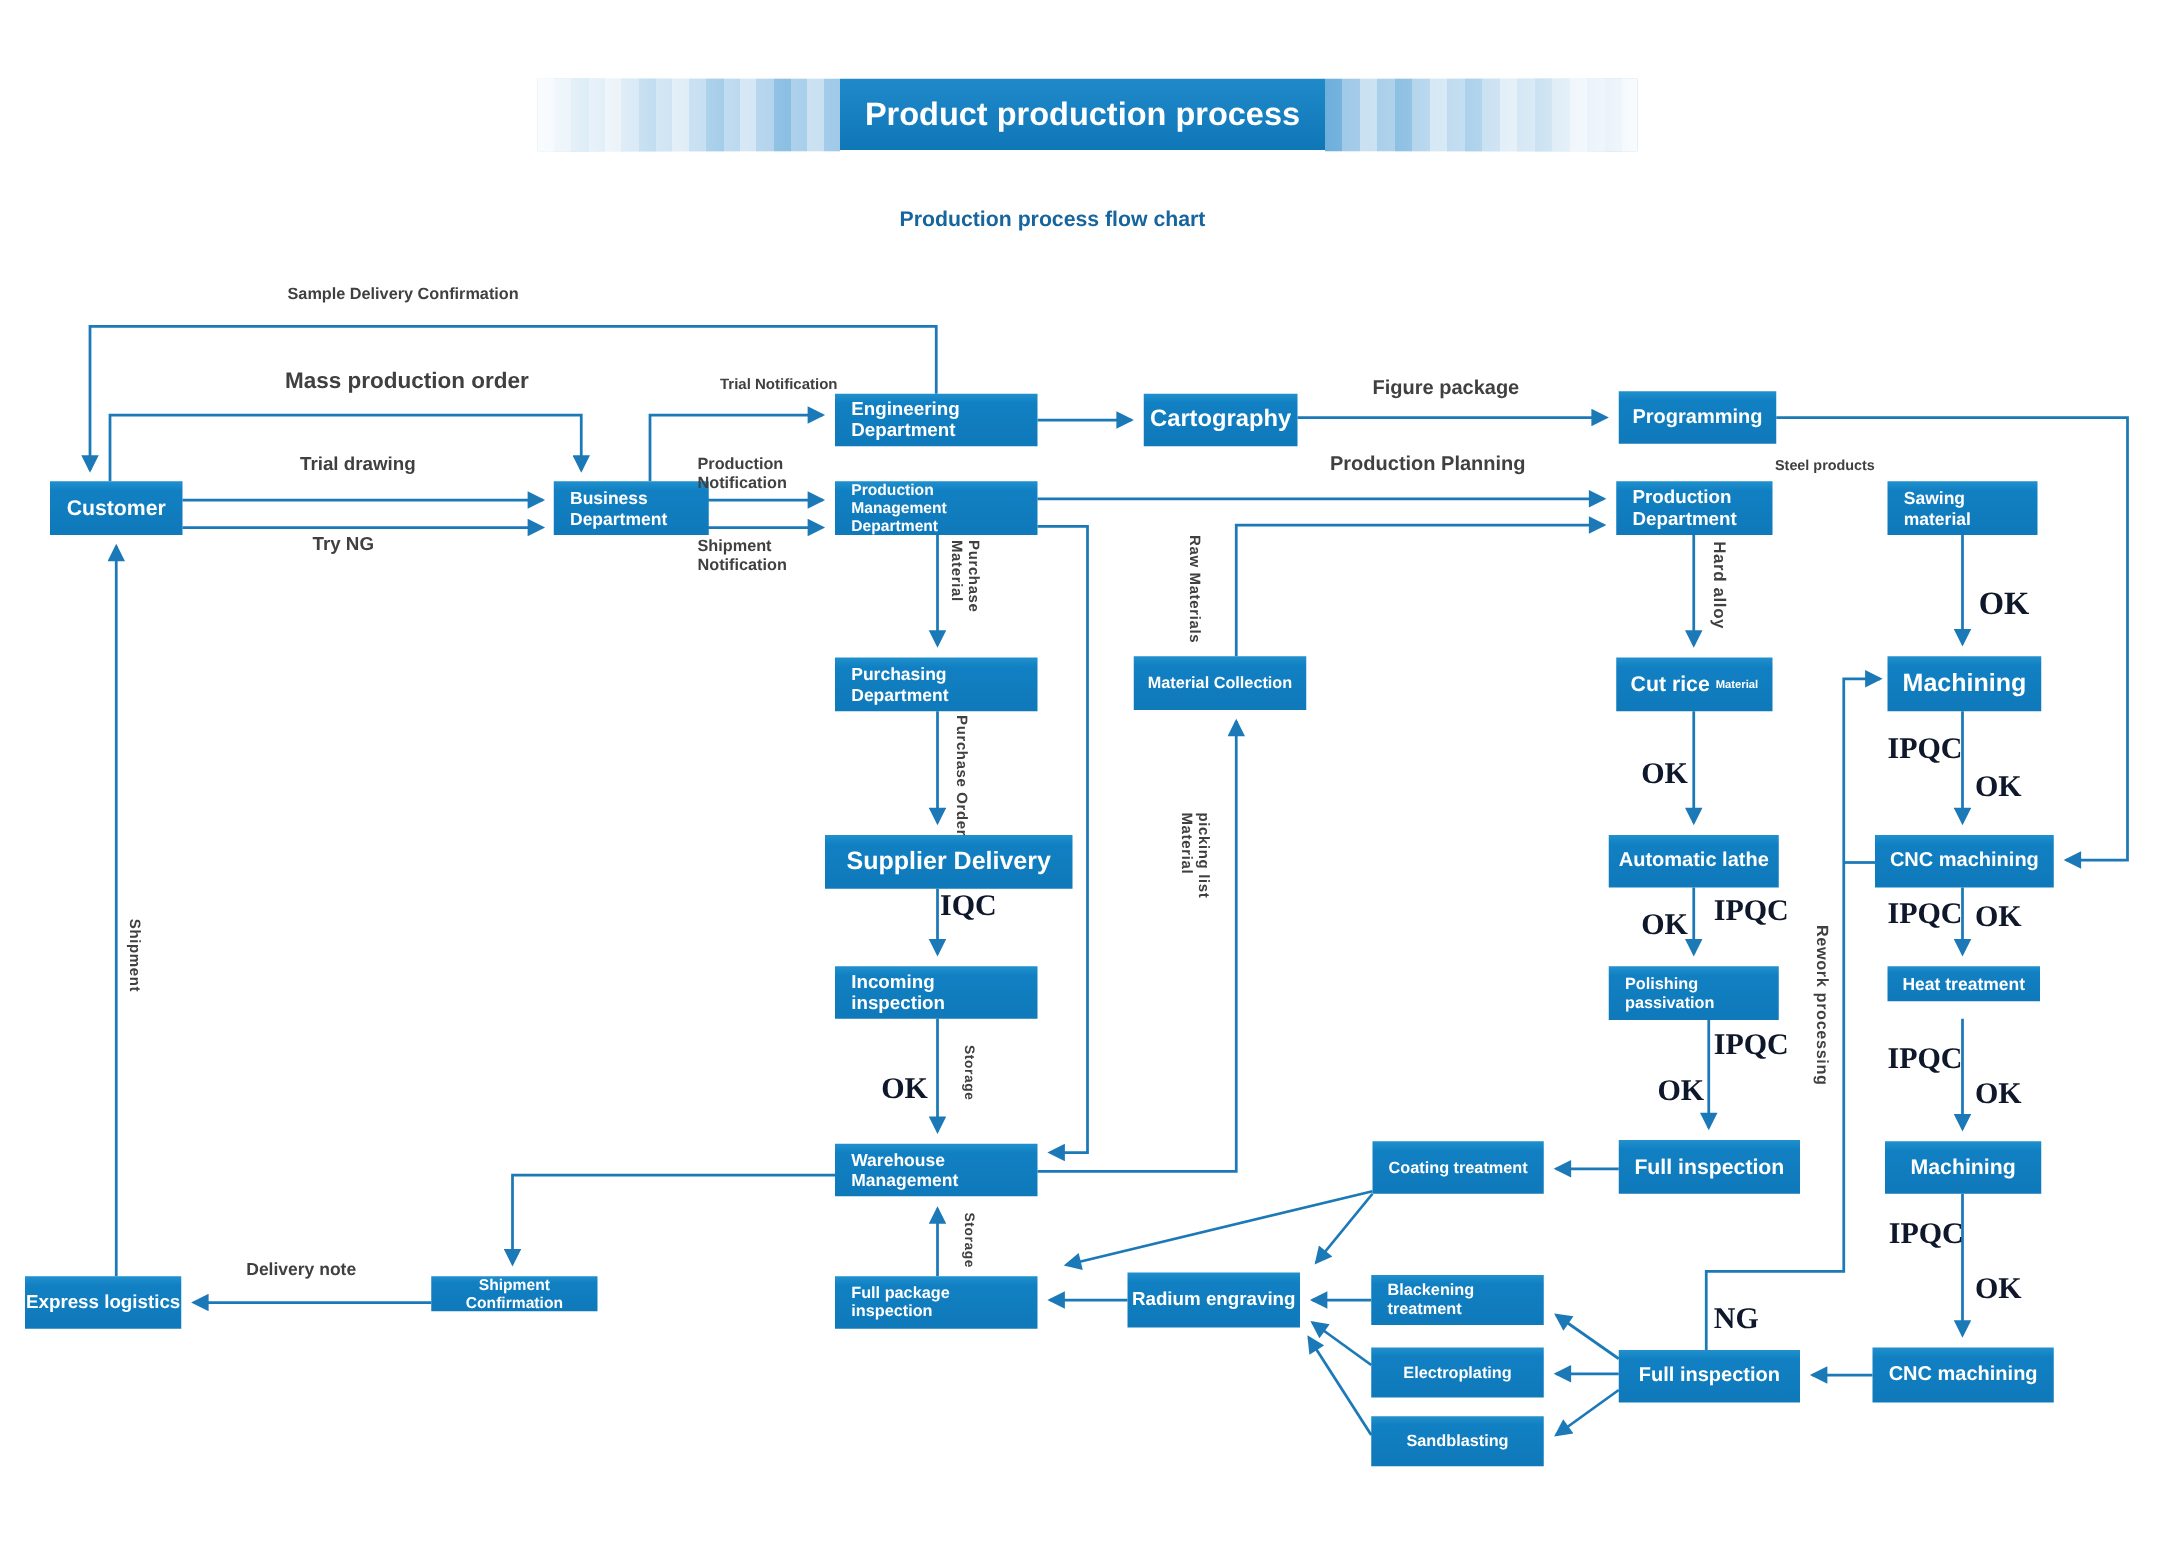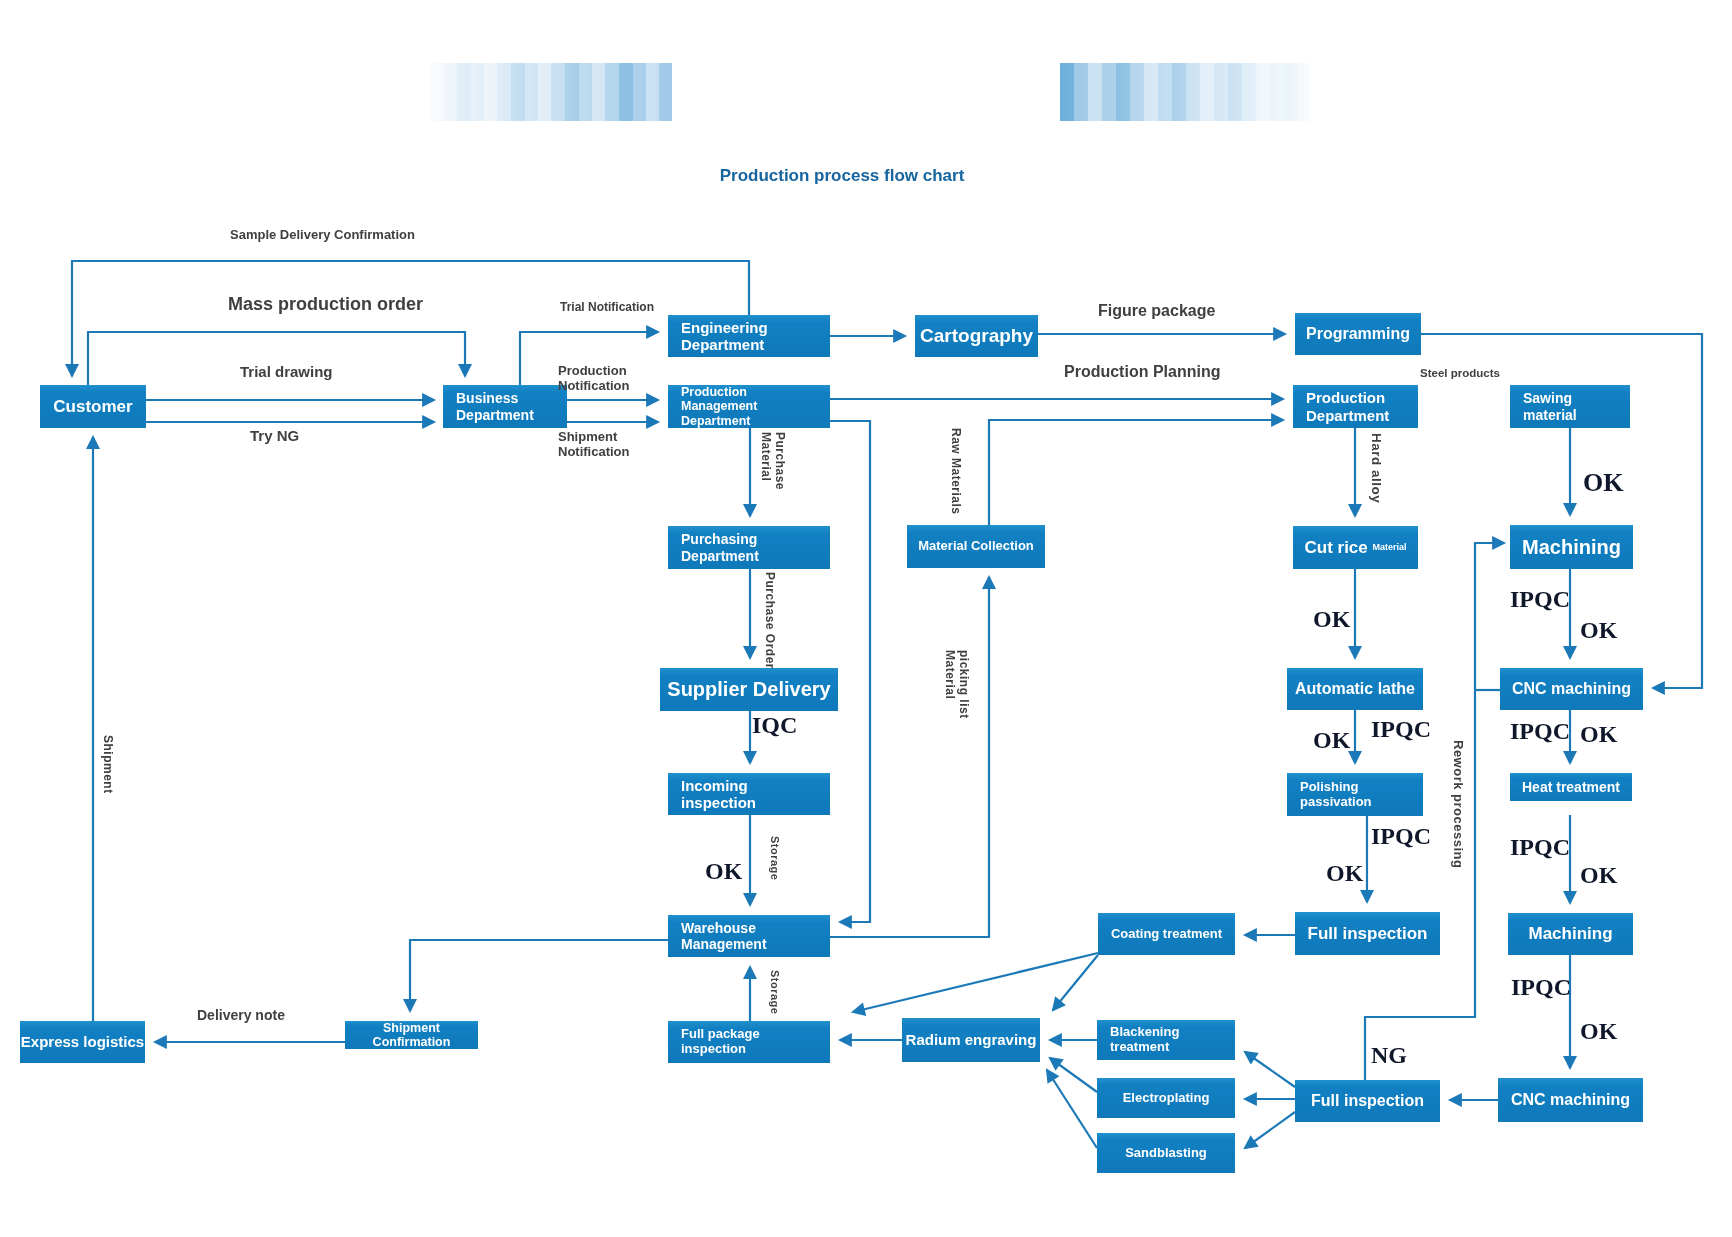--- a/index.html
+++ b/index.html
@@ -80,41 +80,44 @@
       <path d="M1570,710 V763" marker-end="url(#ah)"></path>
       <path d="M1570,815 V903" marker-end="url(#ah)"></path>
       <path d="M1570,955 V1068" marker-end="url(#ah)"></path>
       <path d="M1365,1080 V1017 H1475 V543 H1504" marker-end="url(#ah)"></path>
       <path d="M1475,690 H1500"></path>
     </g>
   </svg>
 
   <div class="banner-strip strip-l"></div>
   <div class="banner-strip strip-r"></div>
+  <div class="banner-box">
+      <span>Product production process</span>
+    </div>
   <div class="subtitle">Production process flow chart</div>
 
   <div class="node" style="left:40px;top:385px;width:106px;height:43px;font-size:17px"><span>Customer</span></div>
   <div class="node nl" style="left:443px;top:385px;width:124px;height:43px;font-size:14px"><span>Business
 Department</span></div>
   <div class="node nl" style="left:668px;top:315px;width:162px;height:42px;font-size:15px"><span>Engineering
 Department</span></div>
   <div class="node" style="left:915px;top:315px;width:123px;height:42px;font-size:19px"><span>Cartography</span></div>
   <div class="node" style="left:1295px;top:313px;width:126px;height:42px;font-size:16px"><span>Programming</span></div>
   <div class="node nl" style="left:668px;top:385px;width:162px;height:43px;font-size:12.5px"><span>Production Management
 Department</span></div>
   <div class="node nl" style="left:1293px;top:385px;width:125px;height:43px;font-size:15px"><span>Production
 Department</span></div>
   <div class="node nl" style="left:1510px;top:385px;width:120px;height:43px;font-size:14px"><span>Sawing
 material</span></div>
   <div class="node nl" style="left:668px;top:526px;width:162px;height:43px;font-size:14px"><span>Purchasing
 Department</span></div>
   <div class="node" style="left:907px;top:525px;width:138px;height:43px;font-size:13px"><span>Material Collection</span></div>
   <div class="node" style="left:1293px;top:526px;width:125px;height:43px;font-size:17px"><span>Cut rice</span>&nbsp;<span class="small-note" style="max-width:36px;white-space:normal;display:inline-block;text-align:left;">Material</span></div>
   <div class="node" style="left:1510px;top:525px;width:123px;height:44px;font-size:20px"><span>Machining</span></div>
-  <div class="node" style="left:660px;top:668px;width:178px;height:43px;font-size:20px"><span>Supplier Delivery</span></div>
+  <div class="node" style="left:660px;top:668px;width:198px;height:43px;font-size:20px"><span>Supplier Delivery</span></div>
   <div class="node" style="left:1287px;top:668px;width:136px;height:42px;font-size:16px"><span>Automatic lathe</span></div>
   <div class="node" style="left:1500px;top:668px;width:143px;height:42px;font-size:16px"><span>CNC machining</span></div>
   <div class="node nl" style="left:668px;top:773px;width:162px;height:42px;font-size:15px"><span>Incoming
 inspection</span></div>
   <div class="node nl" style="left:1287px;top:773px;width:136px;height:43px;font-size:13px"><span>Polishing
 passivation</span></div>
   <div class="node" style="left:1510px;top:773px;width:122px;height:28px;font-size:14px"><span>Heat treatment</span></div>
   <div class="node nl" style="left:668px;top:915px;width:162px;height:42px;font-size:14px"><span>Warehouse
 Management</span></div>
   <div class="node" style="left:1098px;top:913px;width:137px;height:42px;font-size:13px"><span>Coating treatment</span></div>
@@ -129,21 +132,21 @@
 treatment</span></div>
   <div class="node" style="left:1097px;top:1078px;width:138px;height:40px;font-size:13px"><span>Electroplating</span></div>
   <div class="node" style="left:1295px;top:1080px;width:145px;height:42px;font-size:16px"><span>Full inspection</span></div>
   <div class="node" style="left:1498px;top:1078px;width:145px;height:44px;font-size:16px"><span>CNC machining</span></div>
   <div class="node" style="left:1097px;top:1133px;width:138px;height:40px;font-size:13px"><span>Sandblasting</span></div>
 
   <div class="lbl" style="left:230px;top:228px;font-size:13px">Sample Delivery Confirmation</div>
   <div class="lbl" style="left:228px;top:294px;font-size:18px">Mass production order</div>
   <div class="lbl" style="left:240px;top:363px;font-size:15px">Trial drawing</div>
   <div class="lbl" style="left:250px;top:427px;font-size:15px">Try NG</div>
-  <div class="lbl" style="left:560px;top:301px;font-size:12px">Trial Notification</div>
+  <div class="lbl" style="left:576px;top:301px;font-size:12px">Trial Notification</div>
   <div class="lbl" style="left:558px;top:364px;font-size:13px">Production
 Notification</div>
   <div class="lbl" style="left:558px;top:430px;font-size:13px">Shipment
 Notification</div>
   <div class="lbl" style="left:1098px;top:302px;font-size:16px">Figure package</div>
   <div class="lbl" style="left:1064px;top:363px;font-size:16px">Production Planning</div>
   <div class="lbl" style="left:1420px;top:367px;font-size:11.5px">Steel products</div>
   <div class="lbl vert" style="left:758px;top:432px;font-size:12px">Material
 Purchase</div>
   <div class="lbl vert" style="left:762px;top:572px;font-size:12px">Purchase Order</div>

